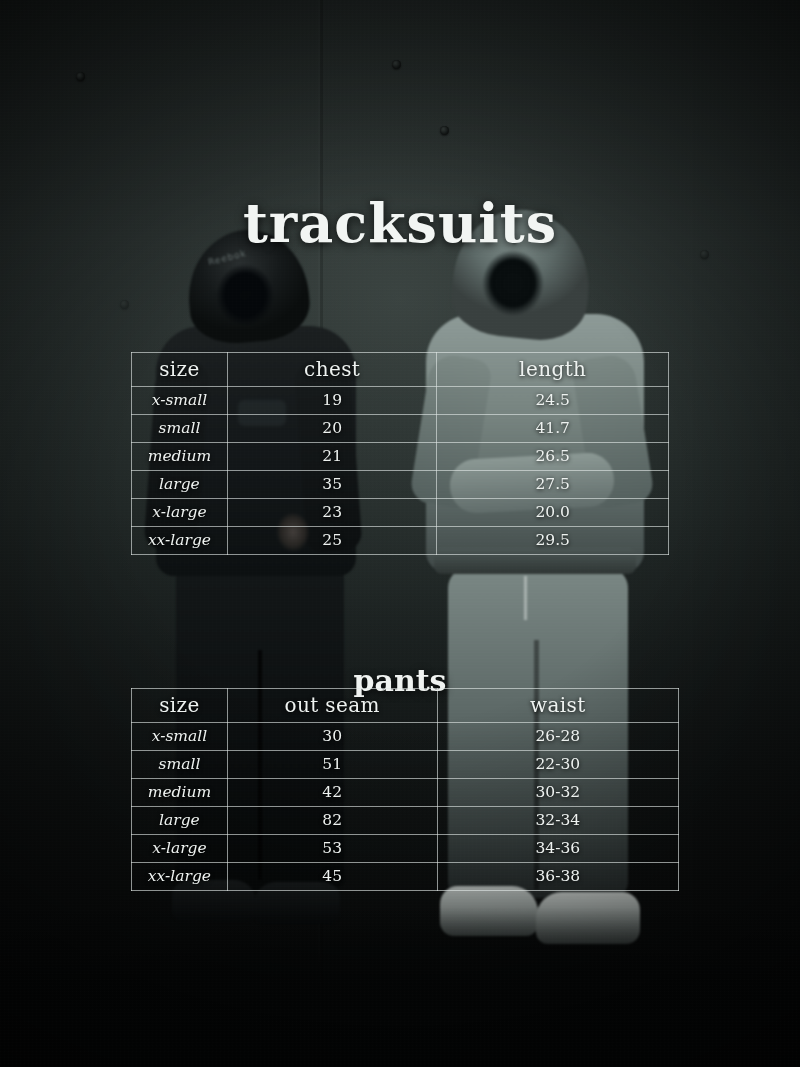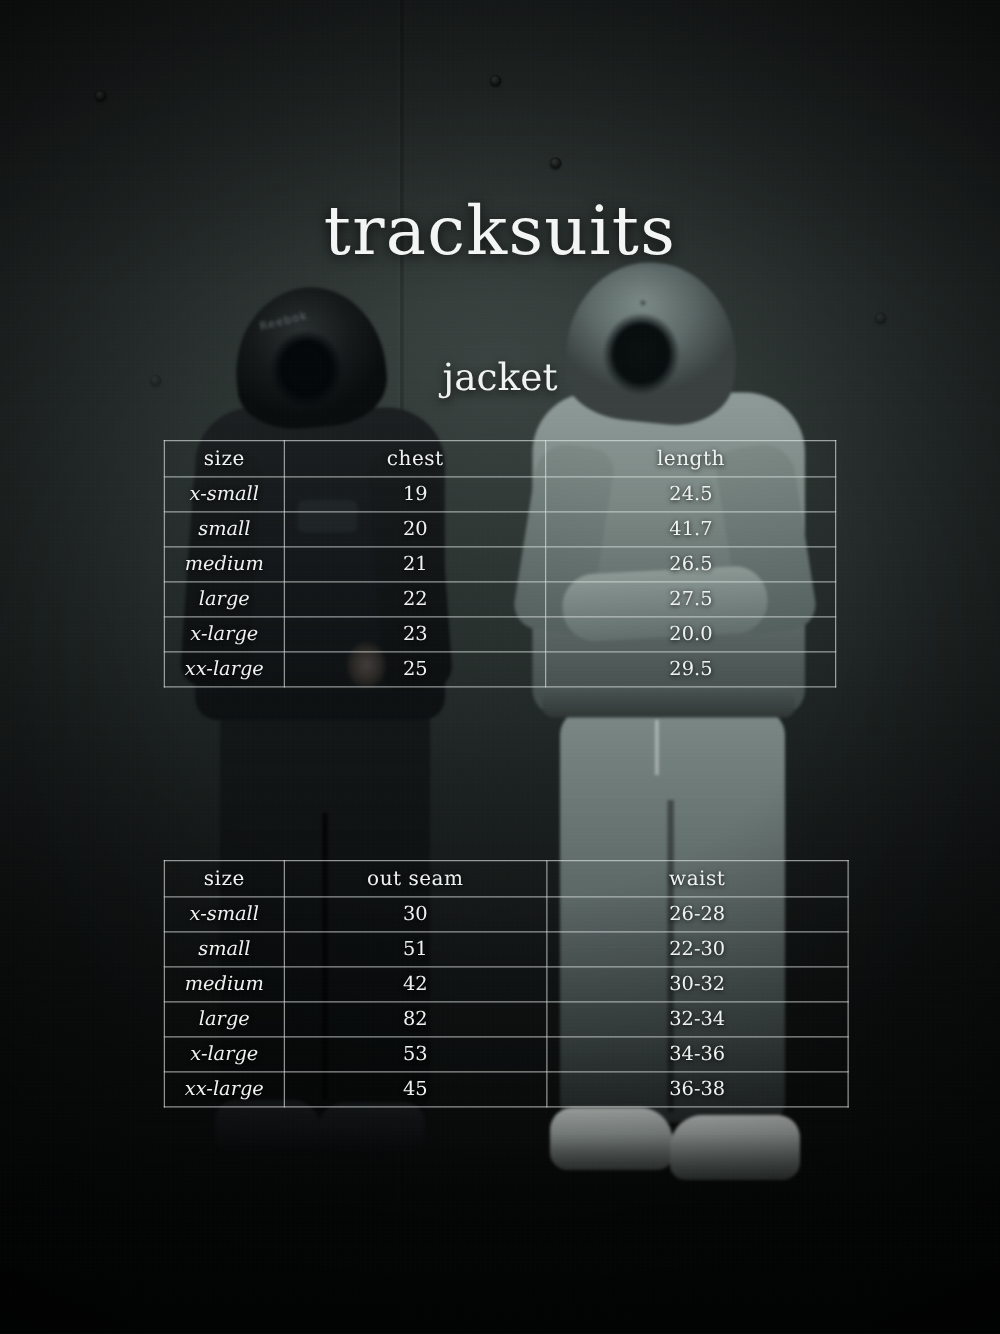--- a/index.html
+++ b/index.html
@@ -224,22 +224,23 @@
     font-size: 30px;
     line-height: 1;
     color: #f0f3f1;
     text-shadow: 0 2px 8px rgba(0,0,0,0.85);
   }
   #jacket-title { top: 288px; }
   #pants-title  { top: 628px; }
 
   .blackletter {
     font-family: "DejaVu Serif", serif;
-    font-weight: 400;
+    font-weight: 700;
     font-style: normal;
+    margin-top: 38px;
   }
   
   .title, .section-title, .sizetable {
     font-family: "DejaVu Serif", serif;
   }
 
   .sizetable {
     position: absolute;
     border-collapse: collapse;
     color: #eef2f0;
@@ -247,21 +248,21 @@
     text-shadow: 0 1px 4px rgba(0,0,0,0.9);
   }
   .sizetable td, .sizetable th {
     border: 1px solid rgba(226,232,230,0.62);
     text-align: center;
     padding: 4px 0 5px;
     font-weight: 400;
     white-space: nowrap;
   }
   .sizetable th {
-    font-size: 16px;
+    font-size: 20px;
     letter-spacing: .4px;
   }
   #jacket-table {
     left: 131px; top: 352px; width: 538px;
   }
   #pants-table {
     left: 131px; top: 688px; width: 548px;
   }
   .col-size   { width: 96px; }
   .col-mid    { width: 210px; }
@@ -321,21 +322,20 @@
   </div>
 
   <div class="floor"></div>
   <div class="vignette"></div>
   <div class="grain"></div>
 
   <div class="content">
 
     <div class="title blackletter">tracksuits</div>
 
-    <div id="jacket-title" class="section-title blackletter">jacket</div>
 
     <table id="jacket-table" class="sizetable jacket">
       <colgroup>
         <col class="col-size">
           <col class="col-mid">
           <col class="col-last">
       </colgroup>
       <thead>
         <tr>
           <th>size</th>
@@ -354,36 +354,37 @@
           <td>20</td>
           <td>41.7</td>
         </tr>
         <tr>
           <td class="cell-italic">medium</td>
           <td>21</td>
           <td>26.5</td>
         </tr>
         <tr>
           <td class="cell-italic">large</td>
-          <td>22</td>
+          <td>35</td>
           <td>27.5</td>
         </tr>
         <tr>
           <td class="cell-italic">x-large</td>
           <td>23</td>
           <td>20.0</td>
         </tr>
         <tr>
           <td class="cell-italic">xx-large</td>
           <td>25</td>
           <td>29.5</td>
         </tr>
       </tbody>
     </table>
 
+    <div id="pants-title" class="section-title blackletter">pants</div>
 
     <table id="pants-table" class="sizetable pants">
       <colgroup>
         <col class="col-size">
           <col class="col-mid">
           <col class="col-last">
       </colgroup>
       <thead>
         <tr>
           <th>size</th>

